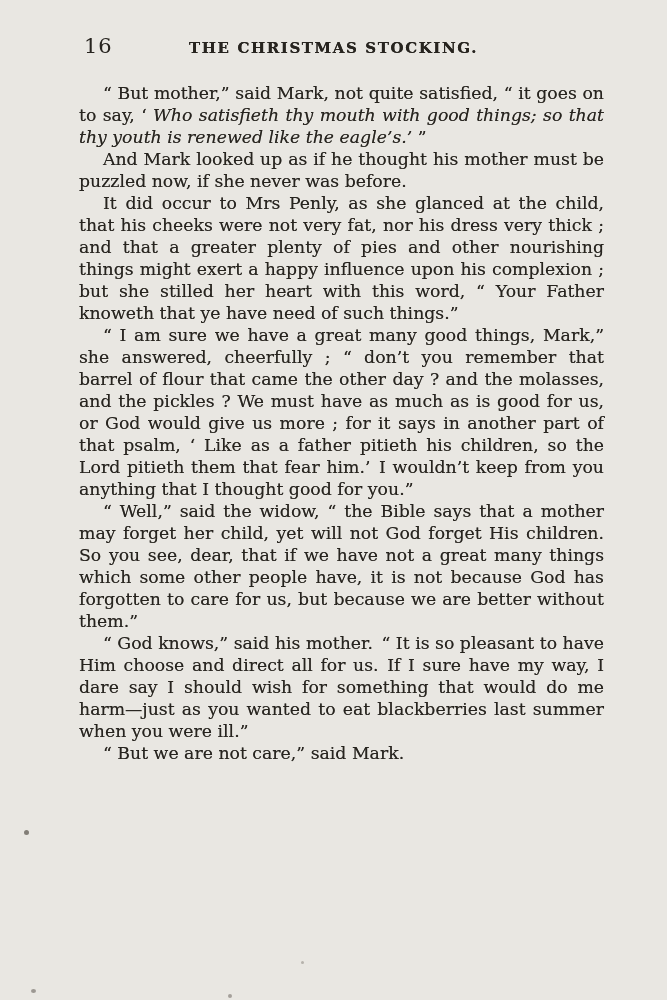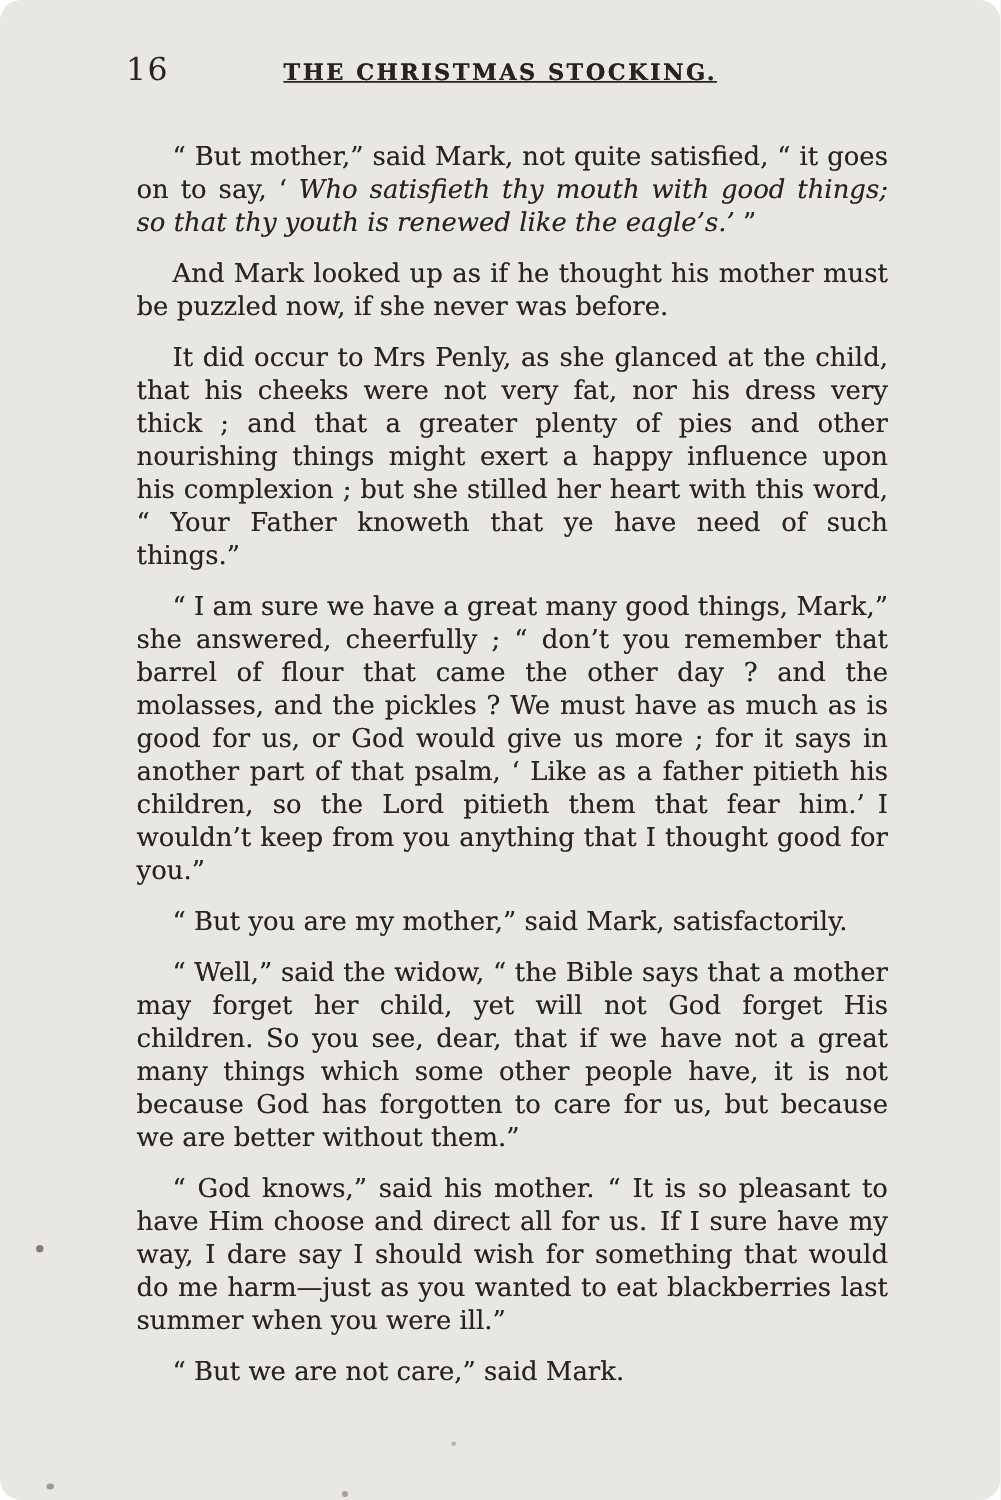--- a/index.html
+++ b/index.html
@@ -9,21 +9,20 @@
     height: 1000px;
     overflow: hidden;
     background:
       radial-gradient(ellipse 340px 260px at -50px -40px, rgba(98,92,82,0.40), rgba(98,92,82,0) 68%),
       radial-gradient(ellipse 260px 180px at 103% -5%, rgba(130,124,112,0.14), rgba(130,124,112,0) 65%),
       radial-gradient(ellipse 420px 760px at 104% 55%, rgba(150,144,132,0.12), rgba(150,144,132,0) 60%),
       linear-gradient(180deg, #e5e3de 0%, #e9e7e2 35%, #edecе7 70%, #ecebe6 100%);
     background-color: #e9e7e2;
     font-family: "DejaVu Serif", "Liberation Serif", serif;
     color: #27241f;
-    border-radius: 14px;
   }
   .running-head {
     position: absolute;
     top: 34px;
     left: 0;
     width: 100%;
     height: 28px;
   }
   .pagenum {
     position: absolute;
@@ -33,33 +32,32 @@
     letter-spacing: 1px;
   }
   .title {
     display: block;
     text-align: center;
     font-size: 15px;
     font-weight: bold;
     letter-spacing: 1.6px;
     padding-top: 5px;
     text-shadow: 0 0 0.3px currentColor;
-    text-decoration: underline;
   }
   .body-text {
     position: absolute;
     top: 82px;
     left: 79px;
     width: 525px;
     font-size: 17.3px;
     line-height: 22px;
     text-align: justify;
     text-shadow: 0 0 0.35px rgba(30,27,22,0.55);
   }
-  .para { margin: 12px; text-indent: 24px; }
+  .para { margin: 0; text-indent: 24px; }
   .para .it { font-style: italic; }
   .speck {
     position: absolute;
     border-radius: 50%;
     background: rgba(62,56,48,0.6);
   }
   .speck.s1 { left: 24px;  top: 830px; width: 5px; height: 5px; }
   .speck.s2 { left: 31px;  top: 989px; width: 5px; height: 4px; background: rgba(62,56,48,0.45); }
   .speck.s3 { left: 228px; top: 994px; width: 4px; height: 4px; background: rgba(62,56,48,0.4); }
   .speck.s4 { left: 301px; top: 961px; width: 3px; height: 3px; background: rgba(62,56,48,0.3); }
@@ -76,18 +74,17 @@
   <header class="running-head">
     <span class="pagenum">16</span>
     <span class="title">THE CHRISTMAS STOCKING.</span>
   </header>
 
   <main class="body-text">
       <p class="para"><span>“ But mother,” said Mark, not quite satisfied, “ it goes on to say, ‘ </span><span class="it">Who satisfieth thy mouth with good things; so that thy youth is renewed like the eagle’s.’</span><span> ”</span></p>
       <p class="para"><span>And Mark looked up as if he thought his mother must be puzzled now, if she never was before.</span></p>
       <p class="para"><span>It did occur to Mrs Penly, as she glanced at the child, that his cheeks were not very fat, nor his dress very thick ; and that a greater plenty of pies and other nourishing things might exert a happy influence upon his complexion ; but she stilled her heart with this word, “ Your Father knoweth that ye have need of such things.”</span></p>
       <p class="para"><span>“ I am sure we have a great many good things, Mark,” she answered, cheerfully ; “ don’t you remember that barrel of flour that came the other day ? and the molasses, and the pickles ? We must have as much as is good for us, or God would give us more ; for it says in another part of that psalm, ‘ Like as a father pitieth his children, so the Lord pitieth them that fear him.’ I wouldn’t keep from you anything that I thought good for you.”</span></p>
-      <p class="para"><span>“ But you are my mother,” said Mark, satisfactorily.</span></p>
       <p class="para"><span>“ Well,” said the widow, “ the Bible says that a mother may forget her child, yet will not God forget His children. So you see, dear, that if we have not a great many things which some other people have, it is not because God has forgotten to care for us, but because we are better without them.”</span></p>
       <p class="para"><span>“ God knows,” said his mother. “ It is so pleasant to have Him choose and direct all for us. If I sure have my way, I dare say I should wish for something that would do me harm—just as you wanted to eat blackberries last summer when you were ill.”</span></p>
       <p class="para"><span>“ But we are not care,” said Mark.</span></p>
     </main>
 </div>
 
 </body></html>

